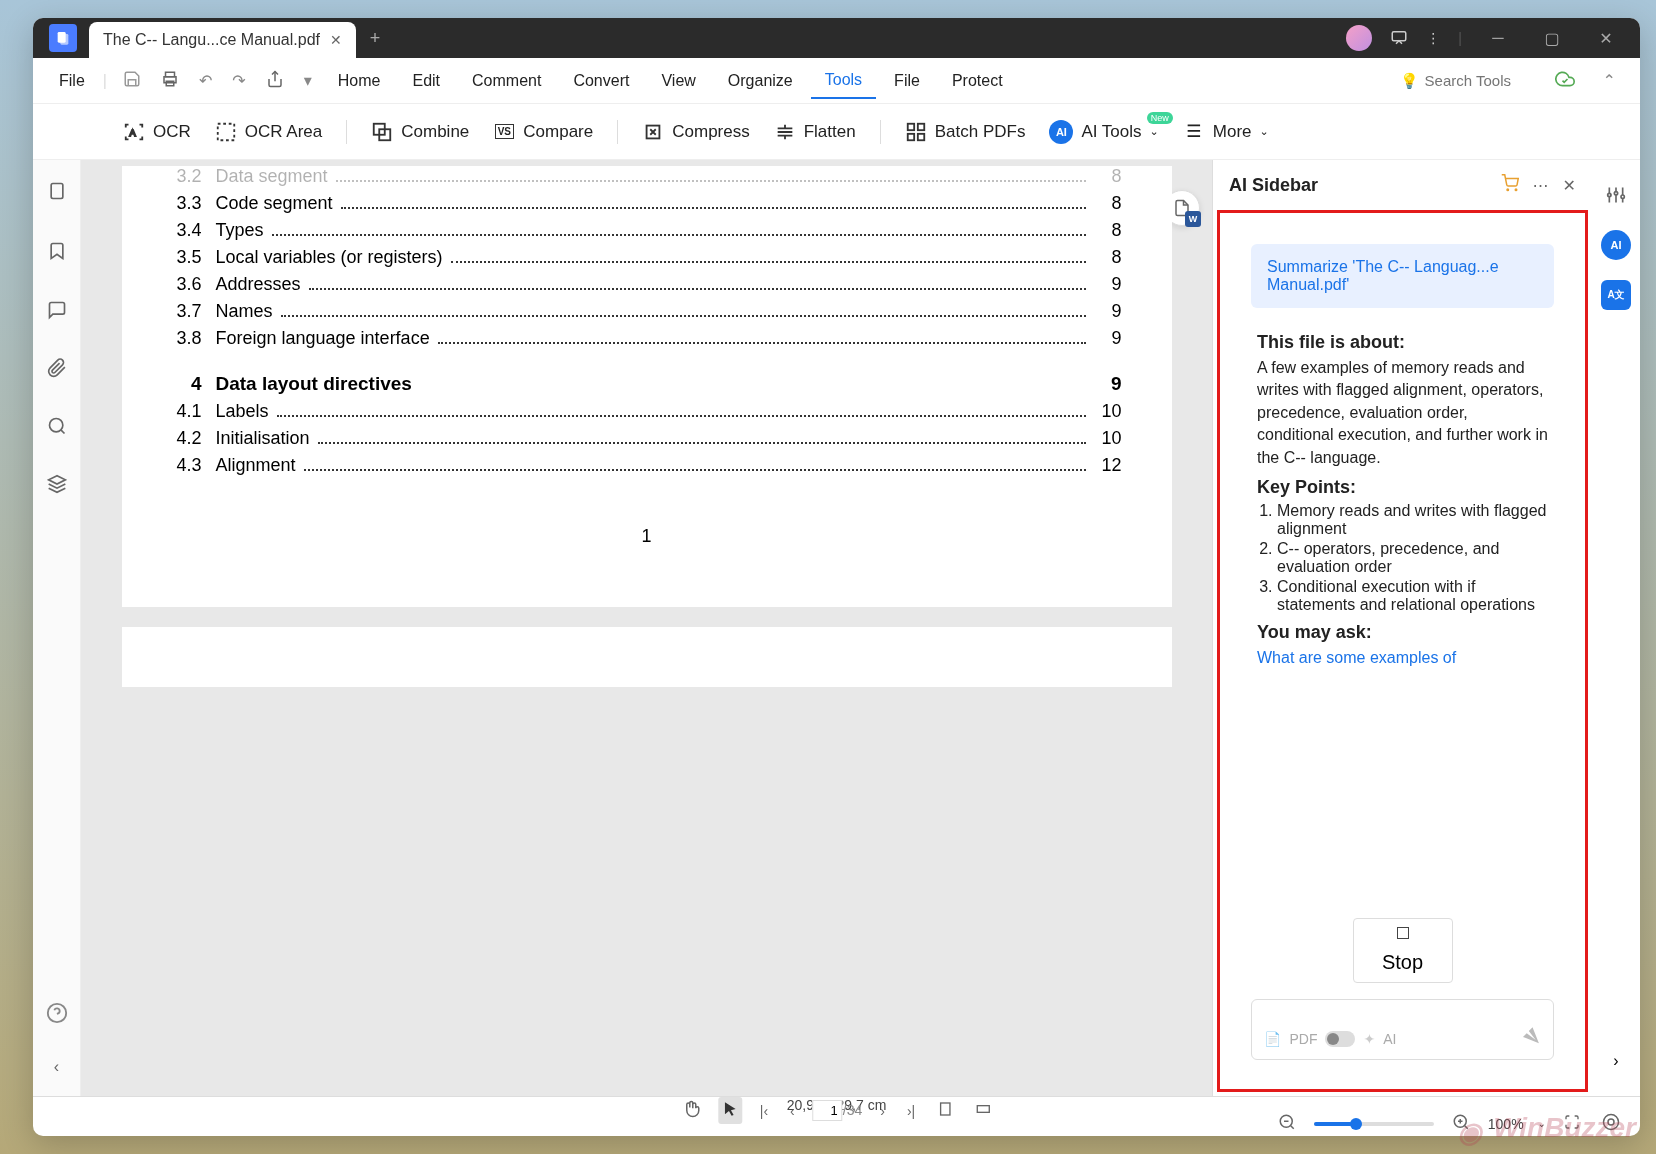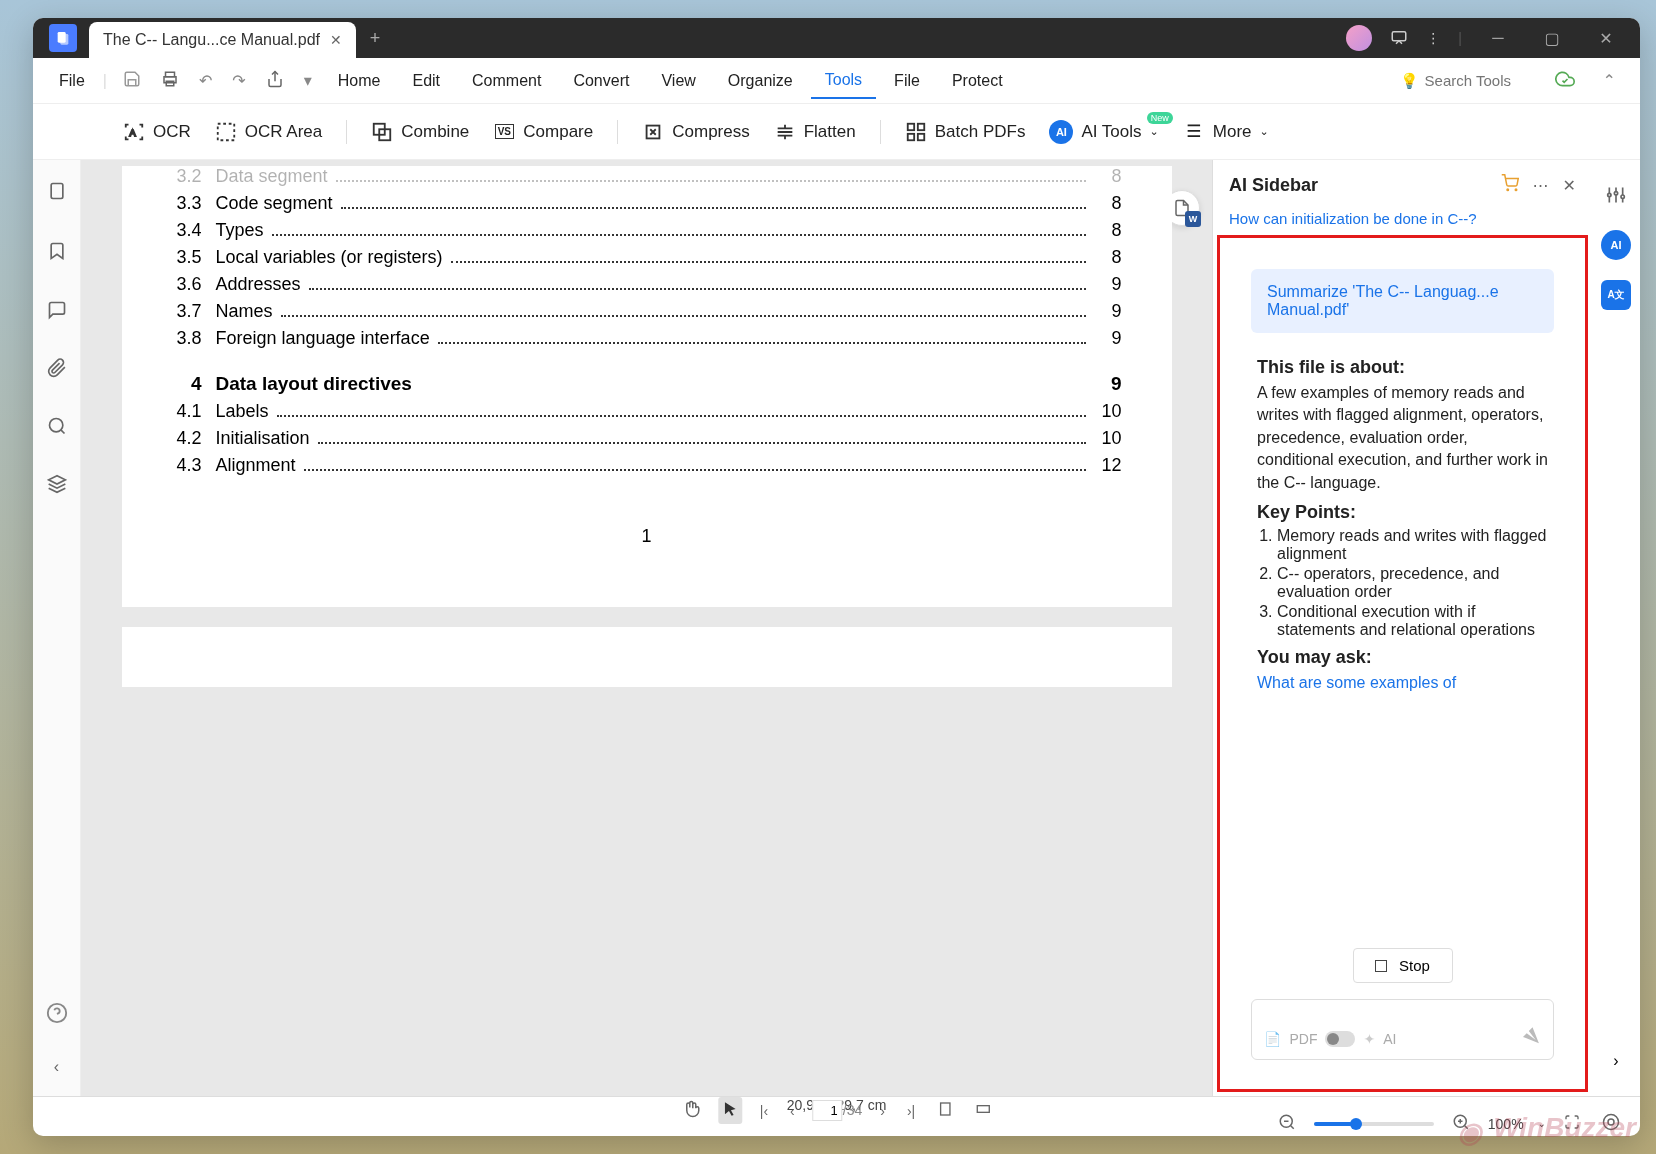--- a/index.html
+++ b/index.html
@@ -59,21 +59,21 @@
 .sidebar-header-right { margin-left: auto; display: flex; gap: 14px; align-items: center; color: #666; }
 .sidebar-link { color: #1a73e8; font-size: 15px; padding: 0 16px 8px 16px; cursor: pointer; }
 .highlight-box { border: 3px solid #e31b1b; margin: 0 4px 4px 4px; flex: 1; display: flex; flex-direction: column; padding: 23px; overflow: hidden; }
 .summary-prompt { background: #e8f0ff; border-radius: 6px; padding: 14px 16px; margin: 8px; color: #1a73e8; font-size: 16px; }
 .ai-response { padding: 8px 14px; flex: 1; overflow: auto; font-size: 16px; color: #222; }
 .ai-response h4 { font-size: 18px; font-weight: 600; margin: 8px 0 4px 0; }
 .ai-response p { margin: 2px 0; line-height: 1.4; }
 .ai-response ol { padding-left: 20px; }
 .ai-response ol li { margin: 2px 0; }
 .ai-ask-link { color: #1a73e8; cursor: pointer; }
-.stop-btn { display: flex; align-items: center; justify-content: center; gap: 12px; border: 1px solid #ddd; border-radius: 4px; padding: 8px 16px; margin: 10px auto; width: 100px; cursor: pointer; font-size: 15px; }
+.stop-btn { display: flex; align-items: center; justify-content: center; gap: 12px; border: 1px solid #ddd; border-radius: 4px; padding: 8px 16px; margin: 10px auto; width: 100px; cursor: pointer; font-size: 20px; flex-direction: column; }
 .stop-btn .sq { width: 12px; height: 12px; border: 1.5px solid #444; }
 .input-area { border: 1px solid #ddd; border-radius: 6px; margin: 6px 8px; padding: 10px 12px; }
 .input-text { font-size: 16px; color: #222; min-height: 48px; }
 .input-footer { display: flex; align-items: center; gap: 8px; margin-top: 18px; color: #aaa; font-size: 14px; }
 .toggle { width: 30px; height: 16px; background: #ddd; border-radius: 8px; position: relative; }
 .toggle::after { content: ''; position: absolute; left: 2px; top: 2px; width: 12px; height: 12px; background: #888; border-radius: 50%; }
 .send-icon { margin-left: auto; color: #aaa; transform: rotate(45deg); }
 
 .rightbar { width: 48px; display: flex; flex-direction: column; align-items: center; padding-top: 20px; gap: 20px; }
 .rb-btn { width: 30px; height: 30px; border-radius: 6px; display: flex; align-items: center; justify-content: center; cursor: pointer; }
@@ -365,21 +365,20 @@
         <div class="sidebar-header-right">
           <span style="color:#e8a030"><svg width="18" height="18" viewBox="0 0 24 24" fill="none" stroke="currentColor" stroke-width="2">
                 <circle cx="9" cy="21" r="1"></circle>
                 <circle cx="20" cy="21" r="1"></circle>
                 <path d="M1 1h4l2.68 13.39a2 2 0 002 1.61h9.72a2 2 0 002-1.61L23 6H6"></path>
               </svg></span>
           <span>⋯</span>
           <span>✕</span>
         </div>
       </div>
-      <div class="sidebar-link">How can initialization be done in C--?</div>
       <div class="highlight-box">
         <div class="summary-prompt">Summarize 'The C-- Languag...e Manual.pdf'</div>
         <div class="ai-response">
           <h4>This file is about:</h4>
           <p>A few examples of memory reads and writes with flagged alignment, operators, precedence, evaluation order, conditional execution, and further work in the C-- language.</p>
           <h4>Key Points:</h4>
           <ol id="keypoints-list">
               <li>Memory reads and writes with flagged alignment</li>
               <li>C-- operators, precedence, and evaluation order</li>
               <li>Conditional execution with if statements and relational operations</li>

